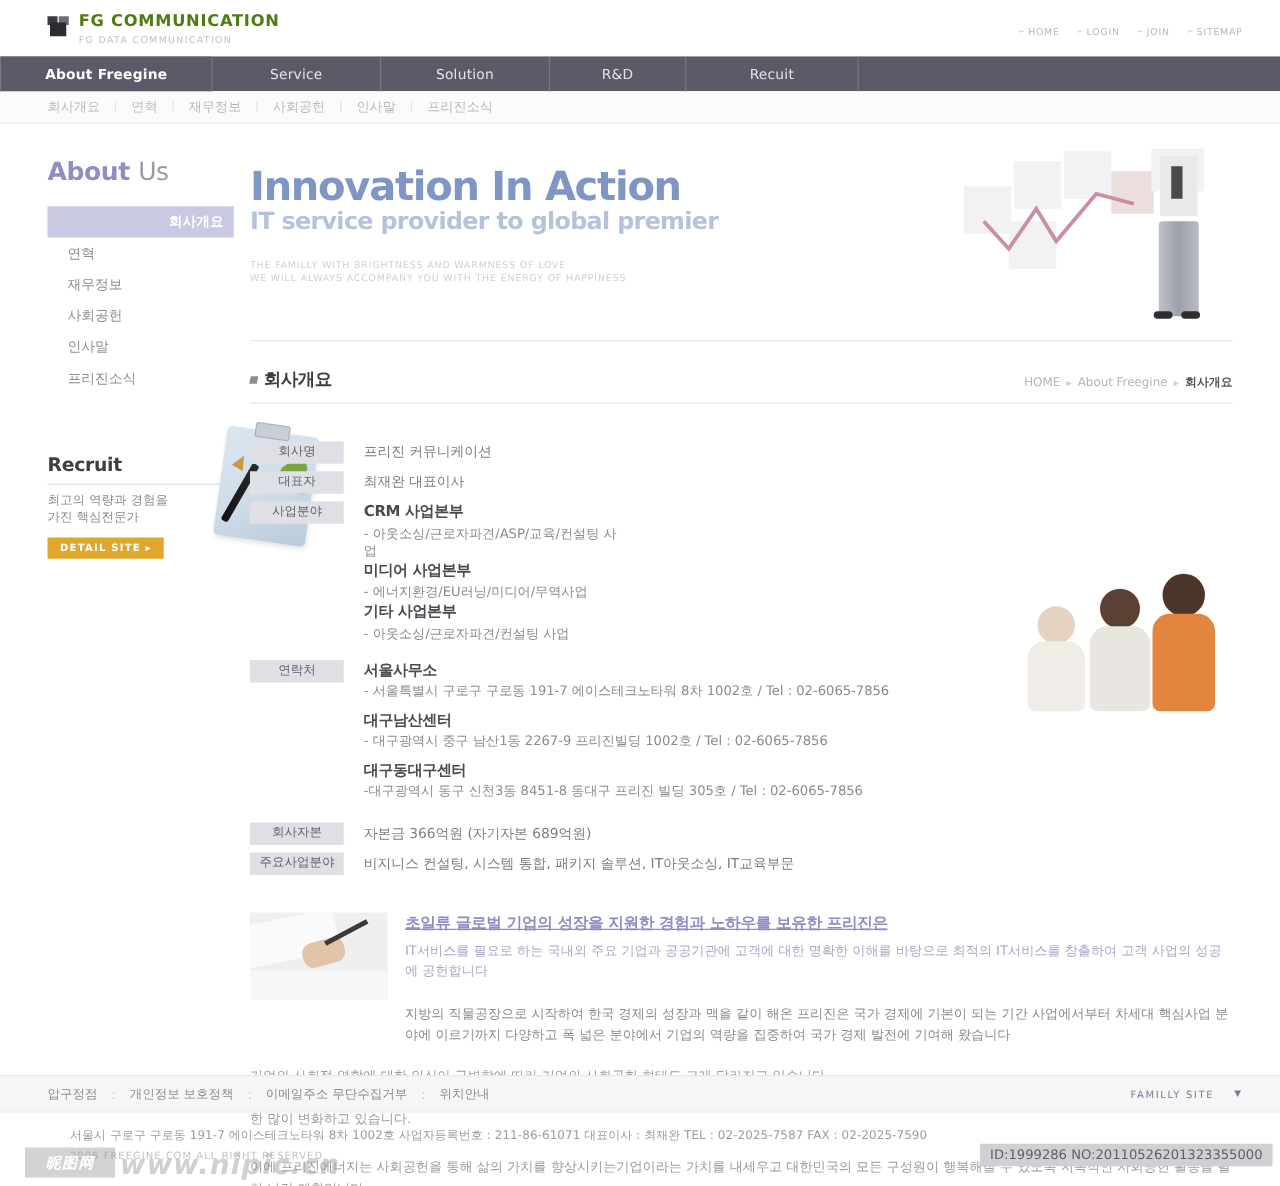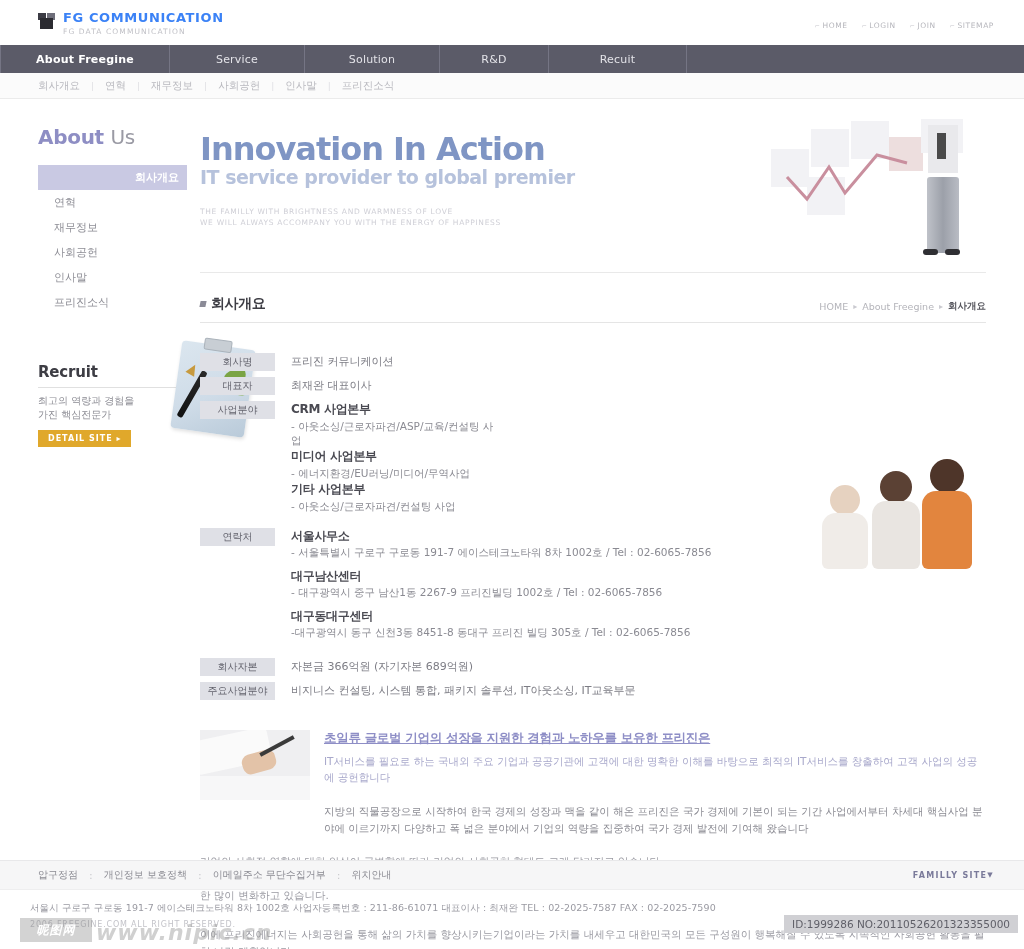--- a/index.html
+++ b/index.html
@@ -13,21 +13,21 @@
     overflow: hidden;
   }
 
   
   .header { height: 45px; position: relative; background:#fff; }
   .logo { position:absolute; left:38px; top:11px; display:flex; align-items:flex-start; }
   .logo-mark { width:18px; height:16px; position:relative; margin-right:7px; margin-top:2px; }
   .logo-mark .sq1 { position:absolute; left:0; top:0; width:8px; height:7px; background:#3b3b44; }
   .logo-mark .sq2 { position:absolute; left:9px; top:0; width:8px; height:7px; background:#6e6e7a; }
   .logo-mark .sq3 { position:absolute; left:2px; top:5px; width:13px; height:11px; background:#2b2b31; }
-  .logo-text-top { font-size:13px; font-weight:bold; color:#3b82f6; letter-spacing:.6px; line-height:13px; }
+  .logo-text-top { font-size:13px; font-weight:bold; color:#4d7c0f; letter-spacing:.6px; line-height:13px; }
   .logo-text-sub { font-size:7.5px; color:#c0c0c6; letter-spacing:1.1px; line-height:11px; margin-top:2px; }
 
   .toplinks { position:absolute; right:30px; top:21px; display:flex; gap:14px; }
   .toplinks a { color:#b6b6bc; font-size:7.5px; letter-spacing:.6px; text-decoration:none; display:flex; align-items:center; gap:2px; }
   .tl-ic { font-size:6px; color:#c8c8ce; }
 
   
   .mainnav { height:28px; background:#5b5b68; display:flex; }
   .mainnav .tab {
     color:#e3e3e8; font-size:11px; display:flex; align-items:center; justify-content:center;
@@ -125,23 +125,23 @@
   .hl-p1 { font-size:10.5px; color:#a8a8cb; line-height:16px; margin-top:6px; }
   .hl-p2 { font-size:10.5px; color:#8a8a92; line-height:17px; margin-top:18px; }
 
   .para { font-size:10.5px; color:#9a9aa2; line-height:17px; margin-top:16px; }
   .para.sp { margin-top:22px; }
 
   
   .footer-top { position:absolute; left:0; bottom:59px; width:100%; height:30px; background:#f6f6f7; border-top:1px solid #e8e8ea; border-bottom:1px solid #eeeeef; display:flex; align-items:center; padding:0 30px 0 38px; }
   .footer-top a { color:#8b8b93; font-size:10px; text-decoration:none; }
   .footer-top .sp { color:#cacace; margin:0 11px; }
-  .family { margin-left:auto; font-size:8px; font-weight:bold; color:#7a7a9a; letter-spacing:1.3px; display:flex; align-items:center; gap:0; }
+  .family { margin-left:auto; font-size:8px; font-weight:normal; color:#7a7a9a; letter-spacing:1.3px; display:flex; align-items:center; gap:16px; }
   .family .cv { font-size:7px; }
-  .footer-bot { position:absolute; left:0; bottom:0; width:100%; height:59px; padding:12px 0 0 30px; }
+  .footer-bot { position:absolute; left:0; bottom:0; width:100%; height:59px; padding:12px 0 0 56px; }
   .f-addr { font-size:9.5px; color:#9a9aa2; letter-spacing:.1px; }
   .f-copy { font-size:8px; color:#c3c3c9; letter-spacing:.8px; margin-top:5px; }
 
   .watermark { position:absolute; left:22px; bottom:4px; font-size:22px; font-weight:bold; color:rgba(150,150,150,.45); font-style:italic; letter-spacing:1px; pointer-events:none; }
   .wm-badge { position:absolute; left:-2px; bottom:3px; width:72px; height:24px; background:rgba(130,130,130,.35); color:#fff; font-size:12px; font-weight:bold; display:flex; align-items:center; justify-content:center; }
   .idtag { position:absolute; right:6px; bottom:16px; background:#d0d0d4; color:#5f5f68; font-size:10.5px; padding:3px 8px; }
 </style>
 </head>
 <body>
 

